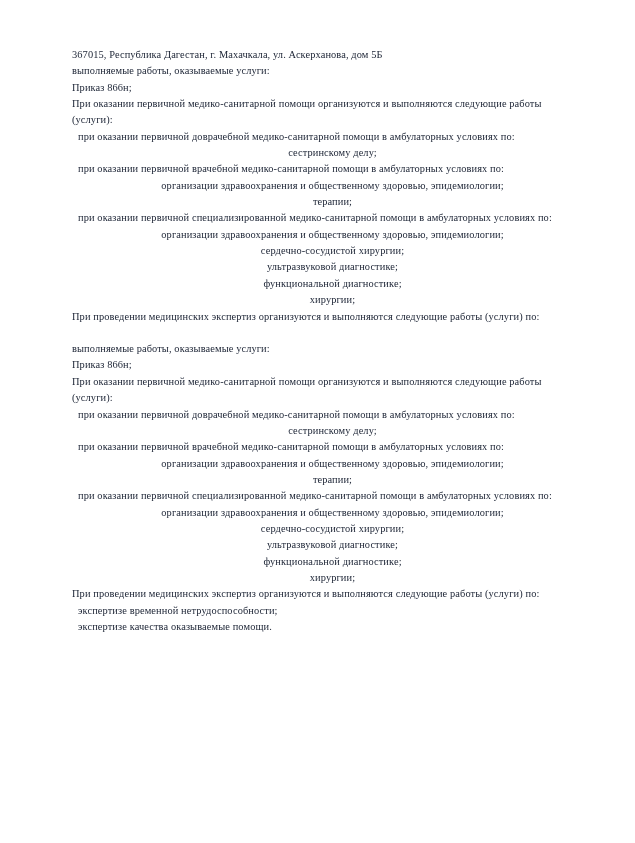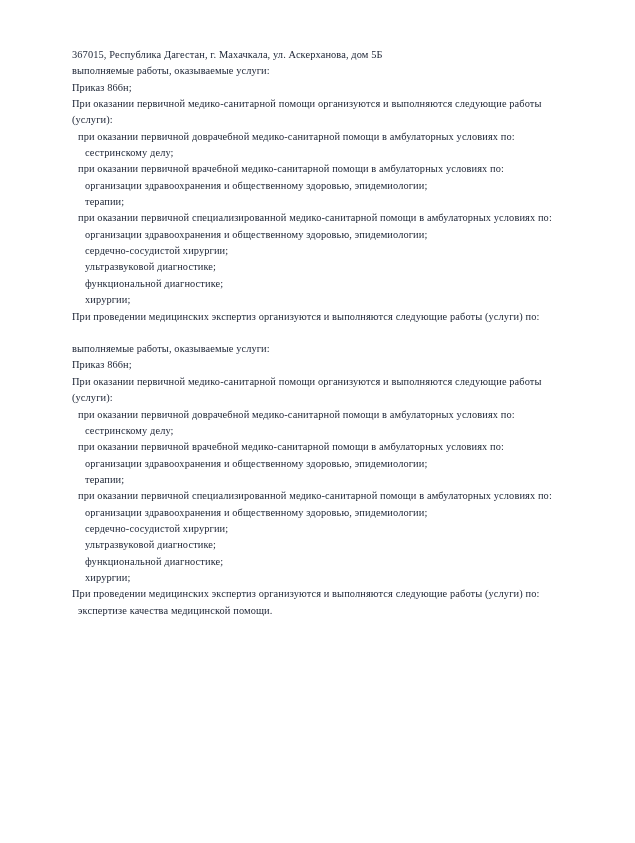--- a/index.html
+++ b/index.html
@@ -37,21 +37,21 @@
   .line {
     margin: 0;
     padding: 0;
     white-space: pre-wrap;
     text-indent: 0;
     letter-spacing: 0.01em;
   }
   
   .ind-0 { padding-left: 0px; }
   .ind-1 { padding-left: 6px; }
-  .ind-2 { padding-left: 13px; }
+  .ind-2 { padding-left: 13px; text-align: center; }
 </style>
 </head>
 <body style="color: rgb(27, 35, 52);">
 
 <div class="page" style="background: rgb(255, 255, 255);">
   <div class="doc-body" id="doc-body">
       <div class="block">
         <p class="line ind-0">367015, Республика Дагестан, г. Махачкала, ул. Аскерханова, дом 5Б</p>
         <p class="line ind-0">выполняемые работы, оказываемые услуги:</p>
         <p class="line ind-0">Приказ 866н;</p>
@@ -78,16 +78,17 @@
         <p class="line ind-1">при оказании первичной врачебной медико-санитарной помощи в амбулаторных условиях по:</p>
         <p class="line ind-2">организации здравоохранения и общественному здоровью, эпидемиологии;</p>
         <p class="line ind-2">терапии;</p>
         <p class="line ind-1">при оказании первичной специализированной медико-санитарной помощи в амбулаторных условиях по:</p>
         <p class="line ind-2">организации здравоохранения и общественному здоровью, эпидемиологии;</p>
         <p class="line ind-2">сердечно-сосудистой хирургии;</p>
         <p class="line ind-2">ультразвуковой диагностике;</p>
         <p class="line ind-2">функциональной диагностике;</p>
         <p class="line ind-2">хирургии;</p>
         <p class="line ind-0">При проведении медицинских экспертиз организуются и выполняются следующие работы (услуги) по:</p>
-        <p class="line ind-1">экспертизе качества медицинской помощи.</p>
+        <p class="line ind-1">экспертизе временной нетрудоспособности;</p>
+        <p class="line ind-1">экспертизе качества оказываемые помощи.</p>
       </div>
     </div>
 </div>
 
 </body></html>

